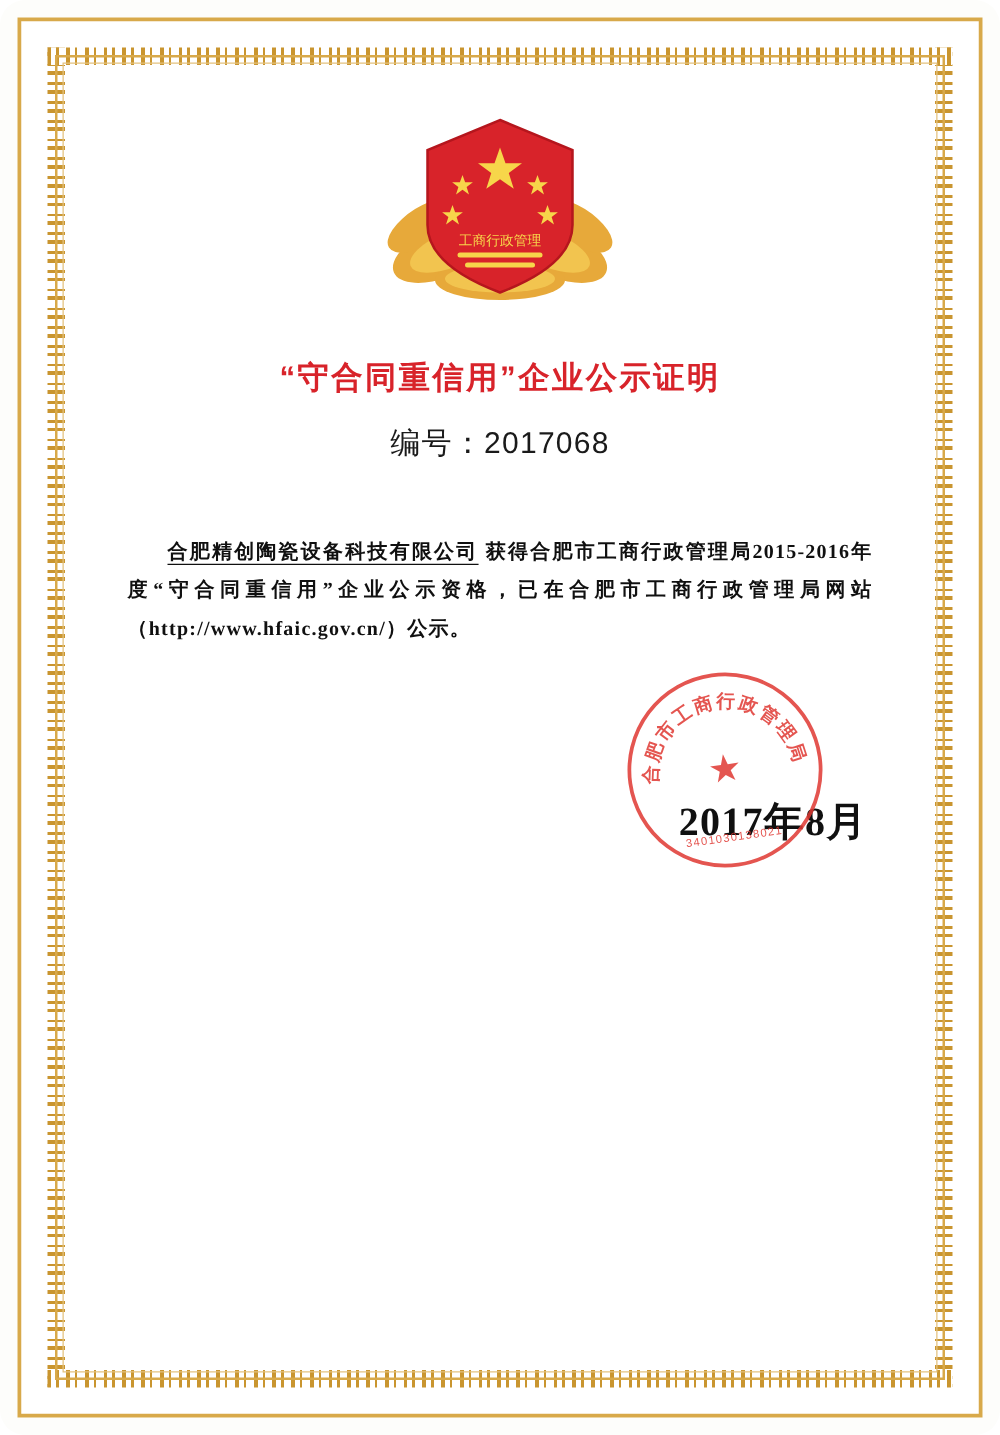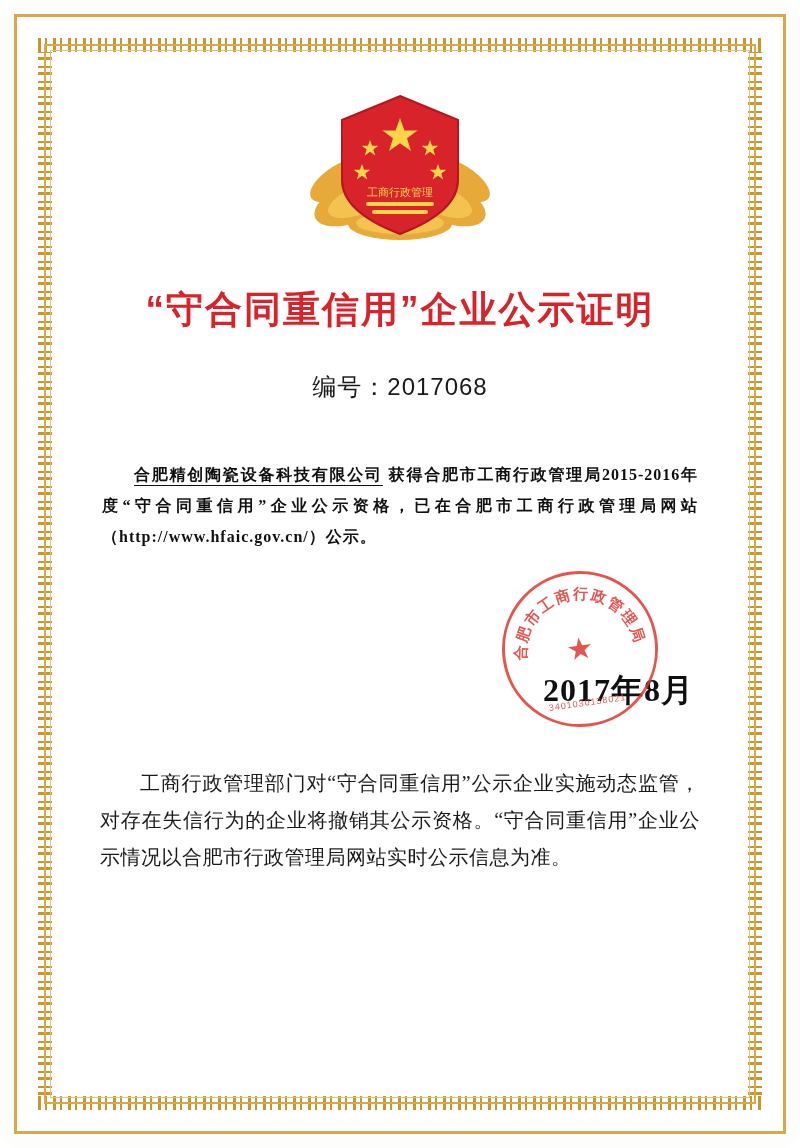--- a/index.html
+++ b/index.html
@@ -95,26 +95,26 @@
     justify-content: center;
     padding-top: 24px;
   }
 
   .title {
     margin-top: 26px;
     text-align: center;
     color: #d8232a;
     font-family: "Liberation Sans", "DejaVu Sans", sans-serif;
     font-weight: bold;
-    font-size: 37px;
+    font-size: 25px;
     letter-spacing: 2px;
   }
 
   .serial {
-    margin-top: 36px;
+    margin-top: 20px;
     text-align: center;
     color: #1a1a1a;
     font-family: "Liberation Sans", "DejaVu Sans", sans-serif;
     font-size: 24px;
     letter-spacing: 1px;
   }
 
   .body-text {
     margin: 56px 42px 0 42px;
     font-family: "Liberation Serif", "DejaVu Serif", serif;
@@ -269,16 +269,15 @@
           </defs>
           <text>
             <textPath href="#sealArcPath" startOffset="50%" text-anchor="middle">合肥市工商行政管理局</textPath>
           </text>
         </svg>
         <div class="seal-inner-star">★</div>
         <div class="seal-code">3401030138021</div>
       </div>
     </div>
 
-    <div class="footnote">工商行政管理部门对“守合同重信用”公示企业实施动态监管，对存在失信行为的企业将撤销其公示资格。“守合同重信用”企业公示情况以合肥市行政管理局网站实时公示信息为准。</div>
 
   </div>
 </div>
 
 </body></html>

